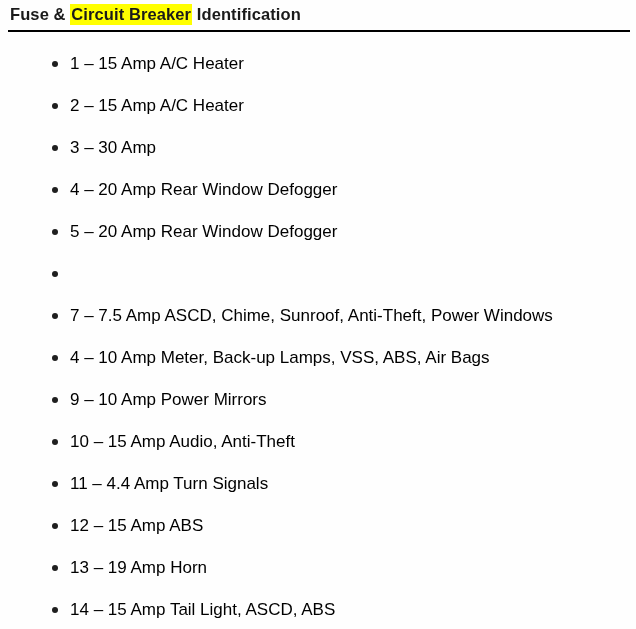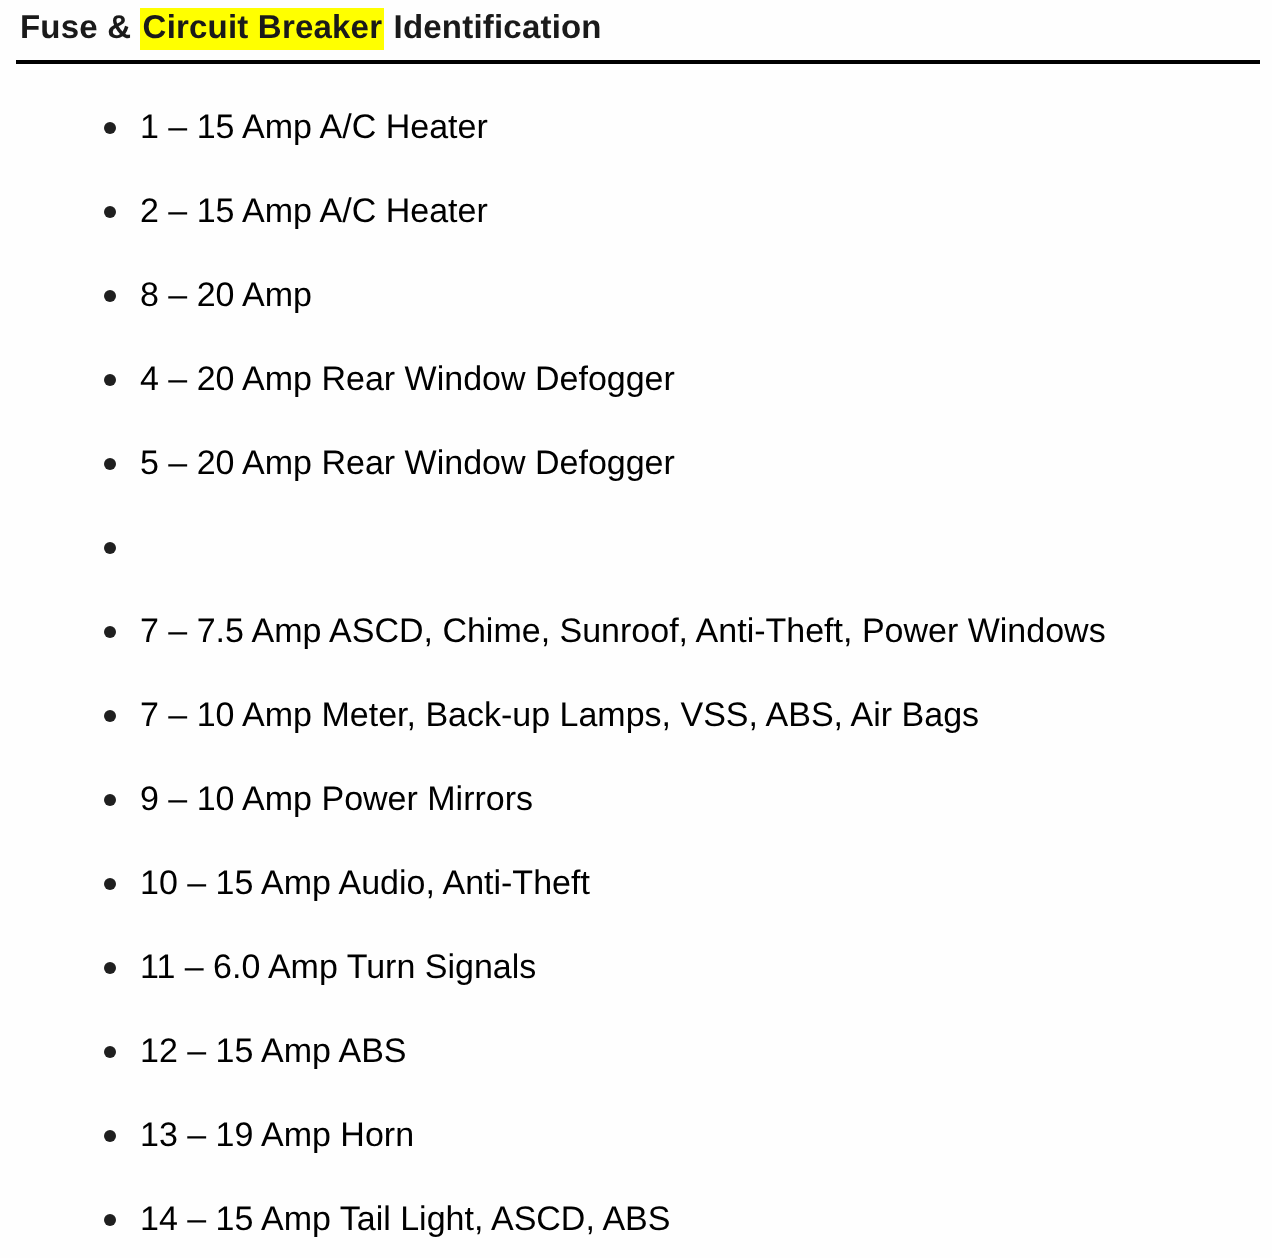--- a/index.html
+++ b/index.html
@@ -111,21 +111,21 @@
       <span class="fuse-text">1 – 15 Amp A/C Heater</span>
     </li>
 
     <li class="fuse-item">
       <span class="bullet"></span>
       <span class="fuse-text">2 – 15 Amp A/C Heater</span>
     </li>
 
     <li class="fuse-item">
       <span class="bullet"></span>
-      <span class="fuse-text">8 – 20 Amp</span>
+      <span class="fuse-text">3 – 30 Amp</span>
     </li>
 
     <li class="fuse-item">
       <span class="bullet"></span>
       <span class="fuse-text">4 – 20 Amp Rear Window Defogger</span>
     </li>
 
     <li class="fuse-item">
       <span class="bullet"></span>
       <span class="fuse-text">5 – 20 Amp Rear Window Defogger</span>
@@ -135,36 +135,36 @@
       <span class="bullet"></span>
     </li>
 
     <li class="fuse-item">
       <span class="bullet"></span>
       <span class="fuse-text">7 – 7.5 Amp ASCD, Chime, Sunroof, Anti-Theft, Power Windows</span>
     </li>
 
     <li class="fuse-item">
       <span class="bullet"></span>
-      <span class="fuse-text">7 – 10 Amp Meter, Back-up Lamps, VSS, ABS, Air Bags</span>
+      <span class="fuse-text">4 – 10 Amp Meter, Back-up Lamps, VSS, ABS, Air Bags</span>
     </li>
 
     <li class="fuse-item">
       <span class="bullet"></span>
       <span class="fuse-text">9 – 10 Amp Power Mirrors</span>
     </li>
 
     <li class="fuse-item">
       <span class="bullet"></span>
       <span class="fuse-text">10 – 15 Amp Audio, Anti-Theft</span>
     </li>
 
     <li class="fuse-item">
       <span class="bullet"></span>
-      <span class="fuse-text">11 – 6.0 Amp Turn Signals</span>
+      <span class="fuse-text">11 – 4.4 Amp Turn Signals</span>
     </li>
 
     <li class="fuse-item">
       <span class="bullet"></span>
       <span class="fuse-text">12 – 15 Amp ABS</span>
     </li>
 
     <li class="fuse-item">
       <span class="bullet"></span>
       <span class="fuse-text">13 – 19 Amp Horn</span>

